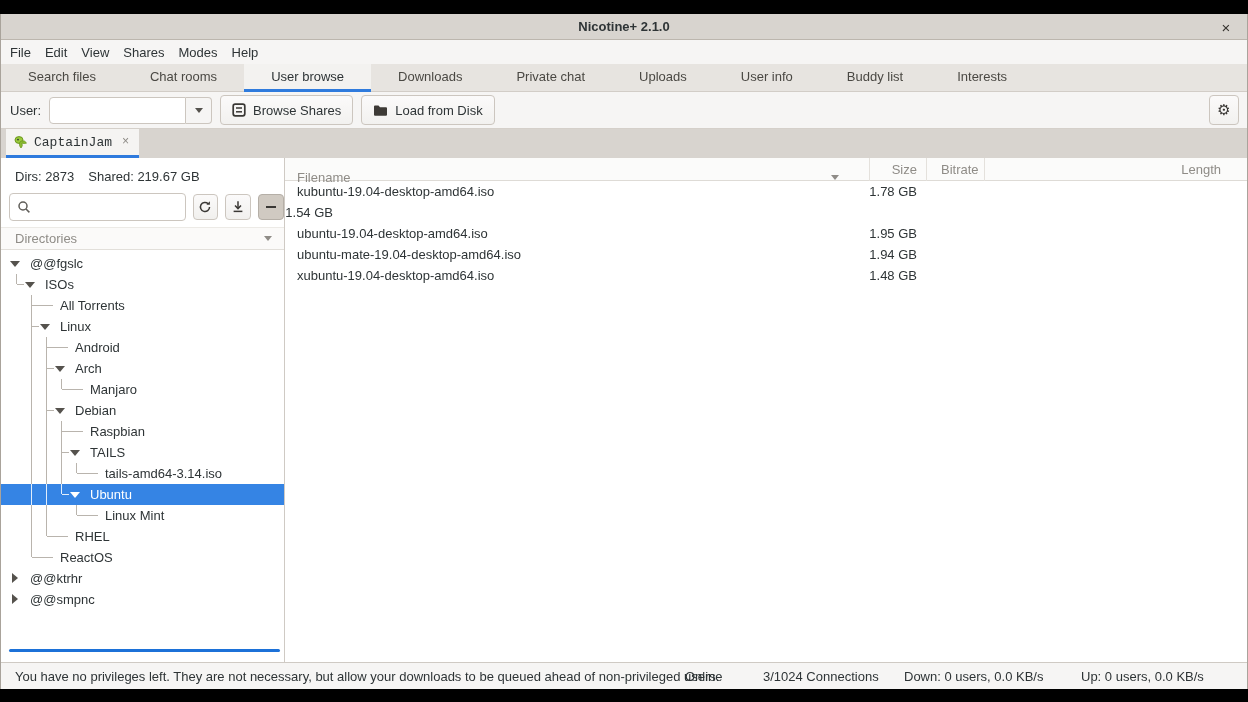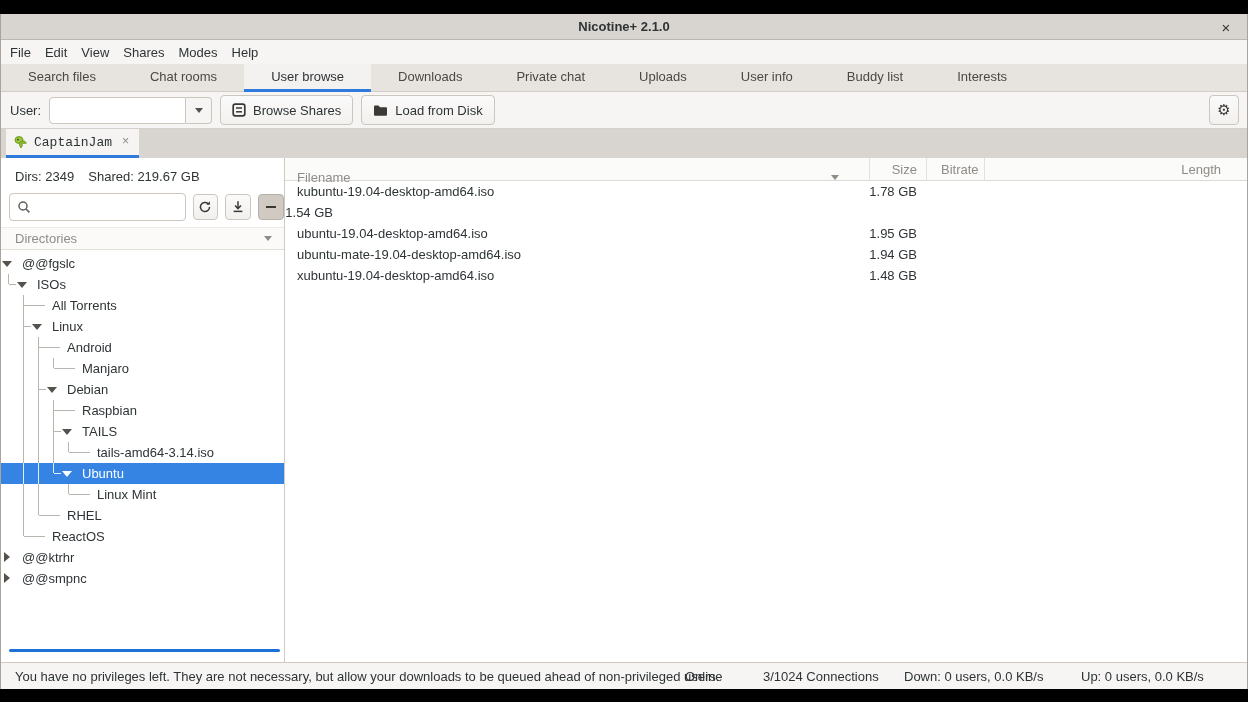--- a/index.html
+++ b/index.html
@@ -66,21 +66,21 @@
   .sbtn { width:26px; height:26px; margin-left:7px; background:linear-gradient(#fbfafa,#f1f0ee);
     border:1px solid #ccc6bf; border-radius:4px; display:flex; align-items:center; justify-content:center; }
   .sbtn.pressed { background:#d0cac2; border-color:#b5afa7; }
   .minusbar { width:10px; height:2px; background:#3a3835; }
   .dirheader { height:23px; background:#fbfaf9; border-bottom:1px solid #e2dfda; border-top:1px solid #eceae6;
     display:flex; align-items:center; padding:0 12px 0 14px; flex:none; }
   .dirheader .dtitle { font-size:13px; color:#8f8c87; flex:1; }
   .dirheader .tri-down { border-top-color:#8f8c87; border-left-width:4px; border-right-width:4px; }
 
   .tree { flex:1; overflow:hidden; padding-top:3px; }
-  .trow { height:21px; display:flex; align-items:center; font-size:13px; color:#2e3436;text-align:center; }
+  .trow { height:21px; display:flex; align-items:center; padding-left:8px; font-size:13px; color:#2e3436;text-align:center; }
   .trow.sel { background:#3584e4; color:#fff; }
   .g { width:15px; height:21px; position:relative; flex:none; }
   .g.line::before { content:""; position:absolute; left:7px; top:0; height:21px;
     border-left:1px solid #b9b4ad; }
   .g.branch::before { content:""; position:absolute; left:7px; top:0; height:21px;
     border-left:1px solid #b9b4ad; }
   .g.branch::after, .g.corner::after { content:""; position:absolute; left:8px; top:10px; width:7px;
     border-top:1px solid #b9b4ad; }
   .g.corner::before { content:""; position:absolute; left:7px; top:0; height:10px;
     border-left:1px solid #b9b4ad; }
@@ -192,21 +192,21 @@
       </span>
       <span class="lbl">CaptainJam</span>
       <span class="tclose">×</span>
     </div>
   </div>
 
   <div class="content">
 
     <div class="left">
       <div class="stats">
-        <span>Dirs: 2349</span>
+        <span>Dirs: 2873</span>
         <span>Shared: 219.67 GB</span>
       </div>
       <div class="searchrow">
         <div class="searchentry">
           <span>
             <svg width="14" height="14" viewBox="0 0 14 14">
               <circle cx="6" cy="6" r="4" fill="none" stroke="#5f5d58" stroke-width="1.5"></circle>
               <line x1="9" y1="9" x2="12.4" y2="12.4" stroke="#5f5d58" stroke-width="1.5"></line>
             </svg>
           </span>
@@ -262,20 +262,27 @@
           <div class="trow">
             <span class="g blank"></span>
             <span class="g line"></span>
             <span class="g branch ext"></span>
             <span class="arr none"></span>
             <span class="tlabel">Android</span>
           </div>
           <div class="trow">
             <span class="g blank"></span>
             <span class="g line"></span>
+            <span class="g branch"></span>
+            <span class="arr open"></span>
+            <span class="tlabel">Arch</span>
+          </div>
+          <div class="trow">
+            <span class="g blank"></span>
+            <span class="g line"></span>
             <span class="g line"></span>
             <span class="g corner ext"></span>
             <span class="arr none"></span>
             <span class="tlabel">Manjaro</span>
           </div>
           <div class="trow">
             <span class="g blank"></span>
             <span class="g line"></span>
             <span class="g branch"></span>
             <span class="arr open"></span>

